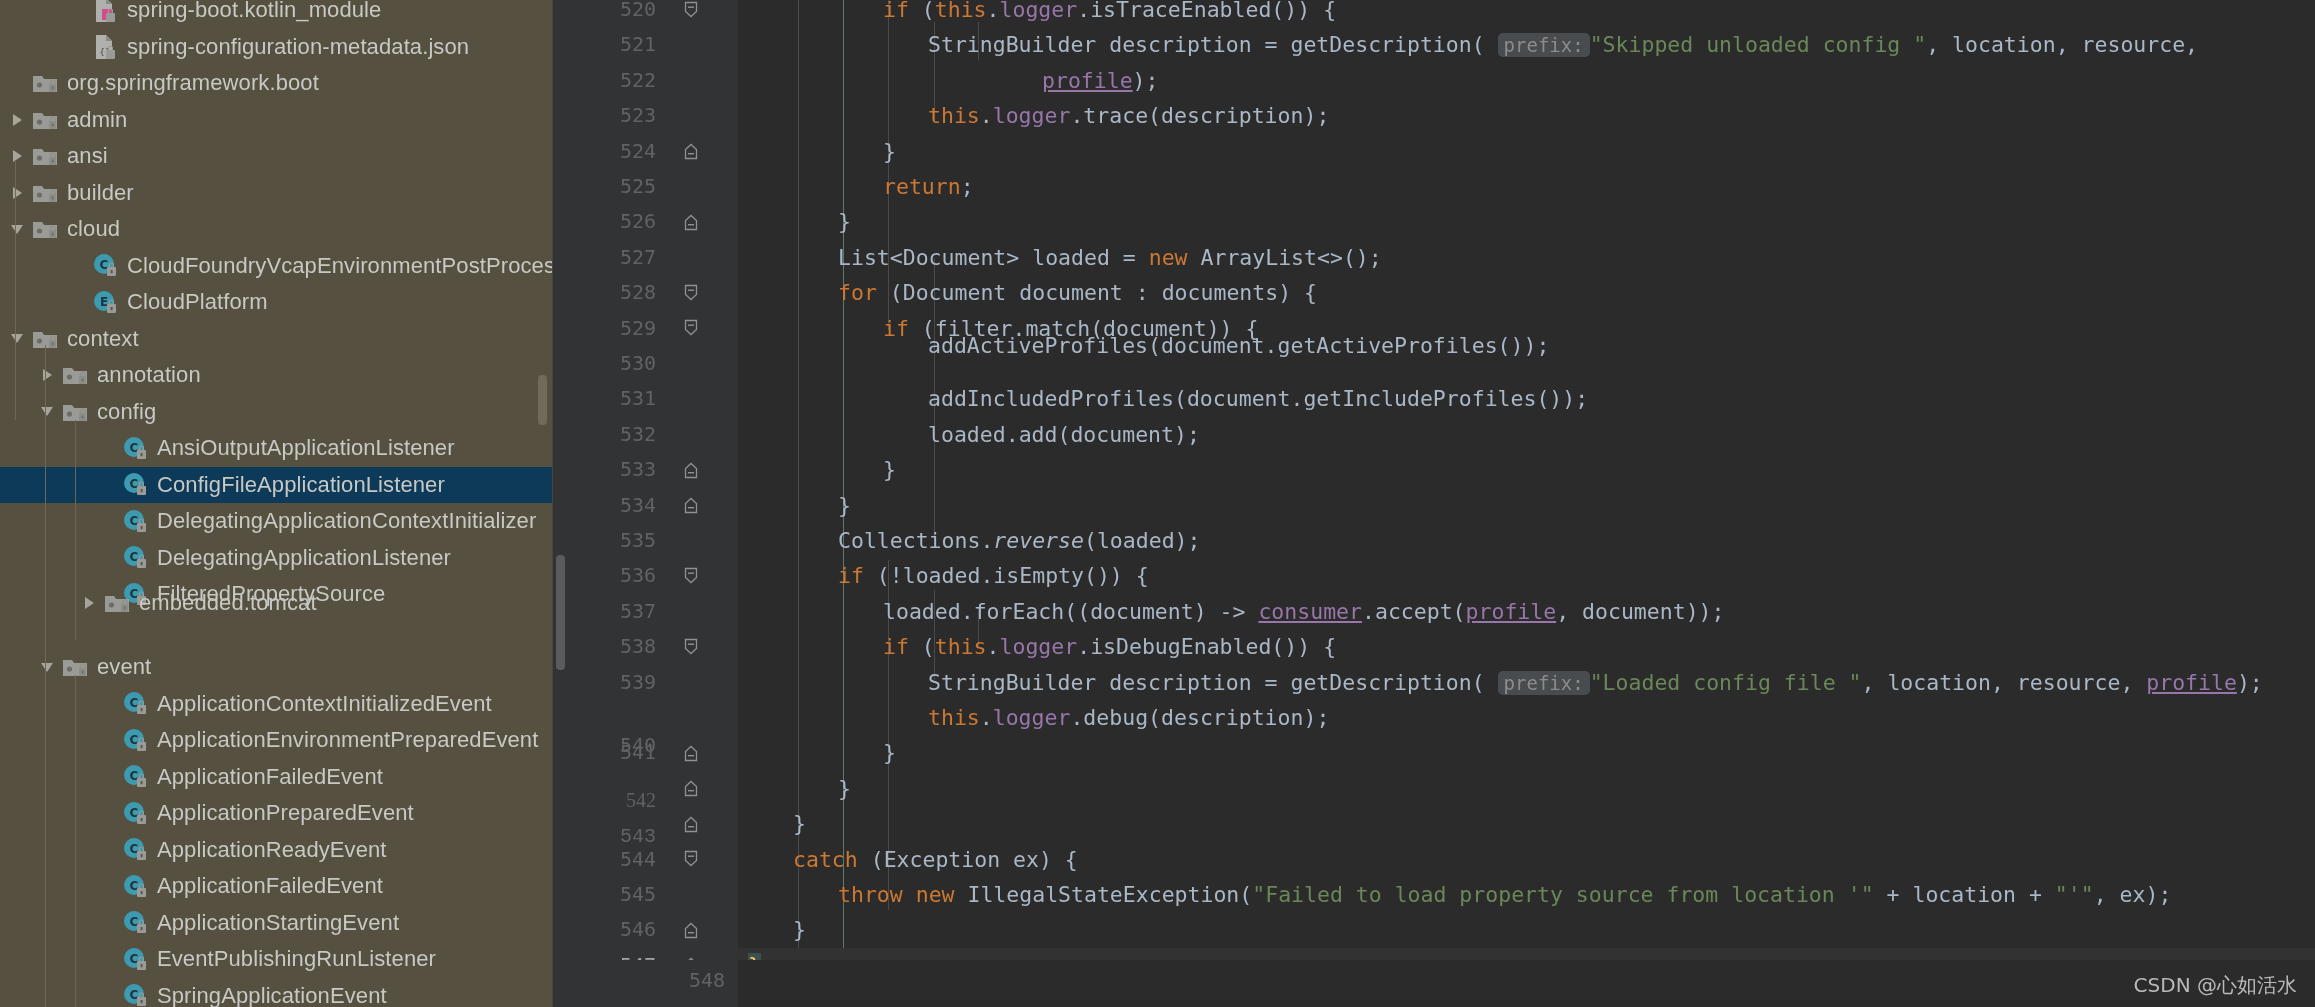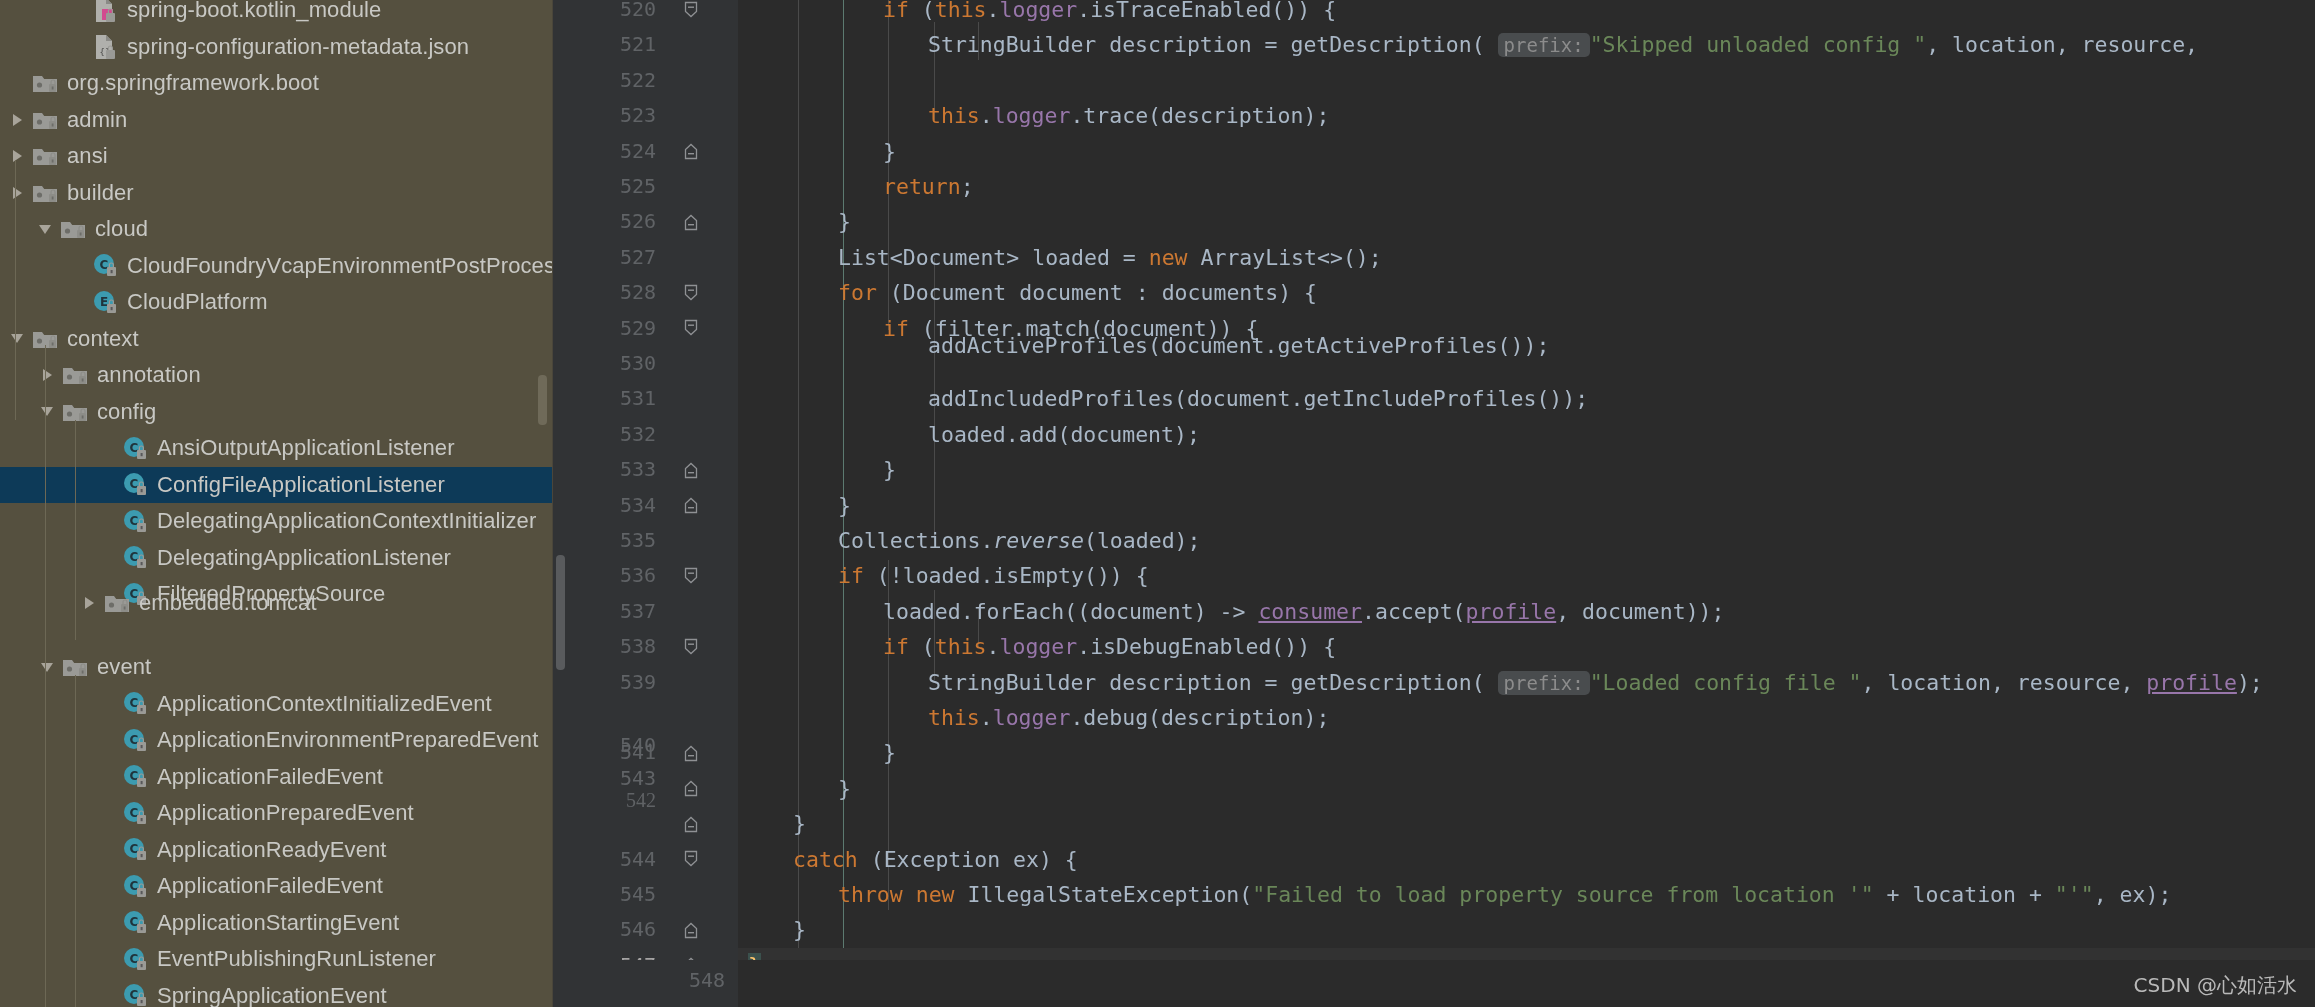--- a/index.html
+++ b/index.html
@@ -270,21 +270,21 @@
             <svg width="26" height="22" viewBox="0 0 26 22">
               <path d="M1 4h9l2.2 3H25v13H1z" fill="#9a9a96"></path>
               <circle cx="7.5" cy="13" r="2.6" fill="#6d6d68"></circle>
               <rect x="17" y="12" width="7" height="8" rx="1" fill="#8d8d88"></rect>
               <path d="M19 12v-2a2 2 0 0 1 4 0v2" stroke="#8d8d88" stroke-width="1.2" fill="none"></path>
               <rect x="19.7" y="14.5" width="1.8" height="3" fill="#6d6d68"></rect>
             </svg>
           </span>
           <span class="label">builder</span>
         </div>
-        <div class="row" style="top: 219px; position: absolute; left: 0px; right: 0px; padding-left: 28px;">
+        <div class="row" style="top: 219px; position: absolute; left: 0px; right: 0px;">
           <span class="indent" style="width: 4px;"></span>
           <span class="arrow">
             <svg width="14" height="13" viewBox="0 0 14 13">
               <path d="M1 2h12l-6 9z" fill="#a8a49a"></path>
             </svg>
           </span>
           <span class="ico">
             <svg width="26" height="22" viewBox="0 0 26 22">
               <path d="M1 4h9l2.2 3H25v13H1z" fill="#9a9a96"></path>
               <circle cx="7.5" cy="13" r="2.6" fill="#6d6d68"></circle>
@@ -705,21 +705,21 @@
             <rect x="4" y="11" width="6" height="1.4" fill="#8f9194"></rect>
           </svg>
         </div>
         <div class="lnum" style="top: 783px; font-family: Liberation Serif, serif;">542</div>
         <div class="fold" style="top: 770.8px;">
           <svg width="14" height="18" viewBox="0 0 14 18">
             <path d="M1.5 16.5h11v-9l-5.5-5-5.5 5z" fill="none" stroke="#8f9194" stroke-width="1.3"></path>
             <rect x="4" y="11" width="6" height="1.4" fill="#8f9194"></rect>
           </svg>
         </div>
-        <div class="lnum" style="top: 761px;">543</div>
+        <div class="lnum" style="top: 819px; font-family: Liberation Mono, monospace;">543</div>
         <div class="fold" style="top: 806.2px;">
           <svg width="14" height="18" viewBox="0 0 14 18">
             <path d="M1.5 16.5h11v-9l-5.5-5-5.5 5z" fill="none" stroke="#8f9194" stroke-width="1.3"></path>
             <rect x="4" y="11" width="6" height="1.4" fill="#8f9194"></rect>
           </svg>
         </div>
         <div class="lnum" style="top: 841.6px;">544</div>
         <div class="fold" style="top: 841.6px;">
           <svg width="14" height="18" viewBox="0 0 14 18">
             <path d="M1.5 1.5h11v9l-5.5 5-5.5-5z" fill="none" stroke="#8f9194" stroke-width="1.3"></path>
@@ -739,20 +739,21 @@
           <svg width="14" height="18" viewBox="0 0 14 18">
             <path d="M1.5 16.5h11v-9l-5.5-5-5.5 5z" fill="none" stroke="#8f9194" stroke-width="1.3"></path>
             <rect x="4" y="11" width="6" height="1.4" fill="#8f9194"></rect>
           </svg>
         </div>
         <div class="lnum" style="top: 983.2px;">548</div>
       </div>
     <div class="code-area" id="code-area">
         <div class="codeline" style="position: absolute; left: 0px; right: 0px; top: -8px;"><span style="display:inline-block;width:145px"></span><span><span class="kw">if</span> (<span class="kw">this</span>.<span class="fld">logger</span>.<span>isTraceEnabled</span>()) {</span></div>
         <div class="codeline" style="position: absolute; left: 0px; right: 0px; top: 27.4px;"><span style="display:inline-block;width:190px"></span><span><span>StringBuilder</span> <span>description</span> = <span>getDescription</span>( <span class="hint">prefix:</span><span class="str">"Skipped unloaded config "</span>, <span>location</span>, <span>resource</span>,</span></div>
+        <div class="codeline" style="position: absolute; left: 0px; right: 0px; top: 62.8px;"><span style="display:inline-block;width:304px"></span><span><span class="lamp">profile</span>);</span></div>
         <div class="codeline" style="position: absolute; left: 0px; right: 0px; top: 98.2px;"><span style="display:inline-block;width:190px"></span><span><span class="kw">this</span>.<span class="fld">logger</span>.<span>trace</span>(<span>description</span>);</span></div>
         <div class="codeline" style="position: absolute; left: 0px; right: 0px; top: 133.6px;"><span style="display:inline-block;width:145px"></span><span>}</span></div>
         <div class="codeline" style="position: absolute; left: 0px; right: 0px; top: 169px;"><span style="display:inline-block;width:145px"></span><span><span class="kw">return</span>;</span></div>
         <div class="codeline" style="position: absolute; left: 0px; right: 0px; top: 204.4px;"><span style="display:inline-block;width:100px"></span><span>}</span></div>
         <div class="codeline" style="position: absolute; left: 0px; right: 0px; top: 239.8px;"><span style="display:inline-block;width:100px"></span><span><span>List</span>&lt;<span>Document</span>&gt; <span>loaded</span> = <span class="kw">new</span> <span>ArrayList</span>&lt;&gt;();</span></div>
         <div class="codeline" style="position: absolute; left: 0px; right: 0px; top: 275.2px;"><span style="display:inline-block;width:100px"></span><span><span class="kw">for</span> (<span>Document</span> <span>document</span> : <span>documents</span>) {</span></div>
         <div class="codeline" style="position: absolute; left: 0px; right: 0px; top: 310.6px;"><span style="display:inline-block;width:145px"></span><span><span class="kw">if</span> (<span>filter</span>.<span>match</span>(<span>document</span>)) {</span></div>
         <div class="codeline" style="position: absolute; left: 0px; right: 0px; top: 328px;"><span style="display:inline-block;width:190px"></span><span><span>addActiveProfiles</span>(<span>document</span>.<span>getActiveProfiles</span>());</span></div>
         <div class="codeline" style="position: absolute; left: 0px; right: 0px; top: 381.4px;"><span style="display:inline-block;width:190px"></span><span><span>addIncludedProfiles</span>(<span>document</span>.<span>getIncludeProfiles</span>());</span></div>
         <div class="codeline" style="position: absolute; left: 0px; right: 0px; top: 416.8px;"><span style="display:inline-block;width:190px"></span><span><span>loaded</span>.<span>add</span>(<span>document</span>);</span></div>

